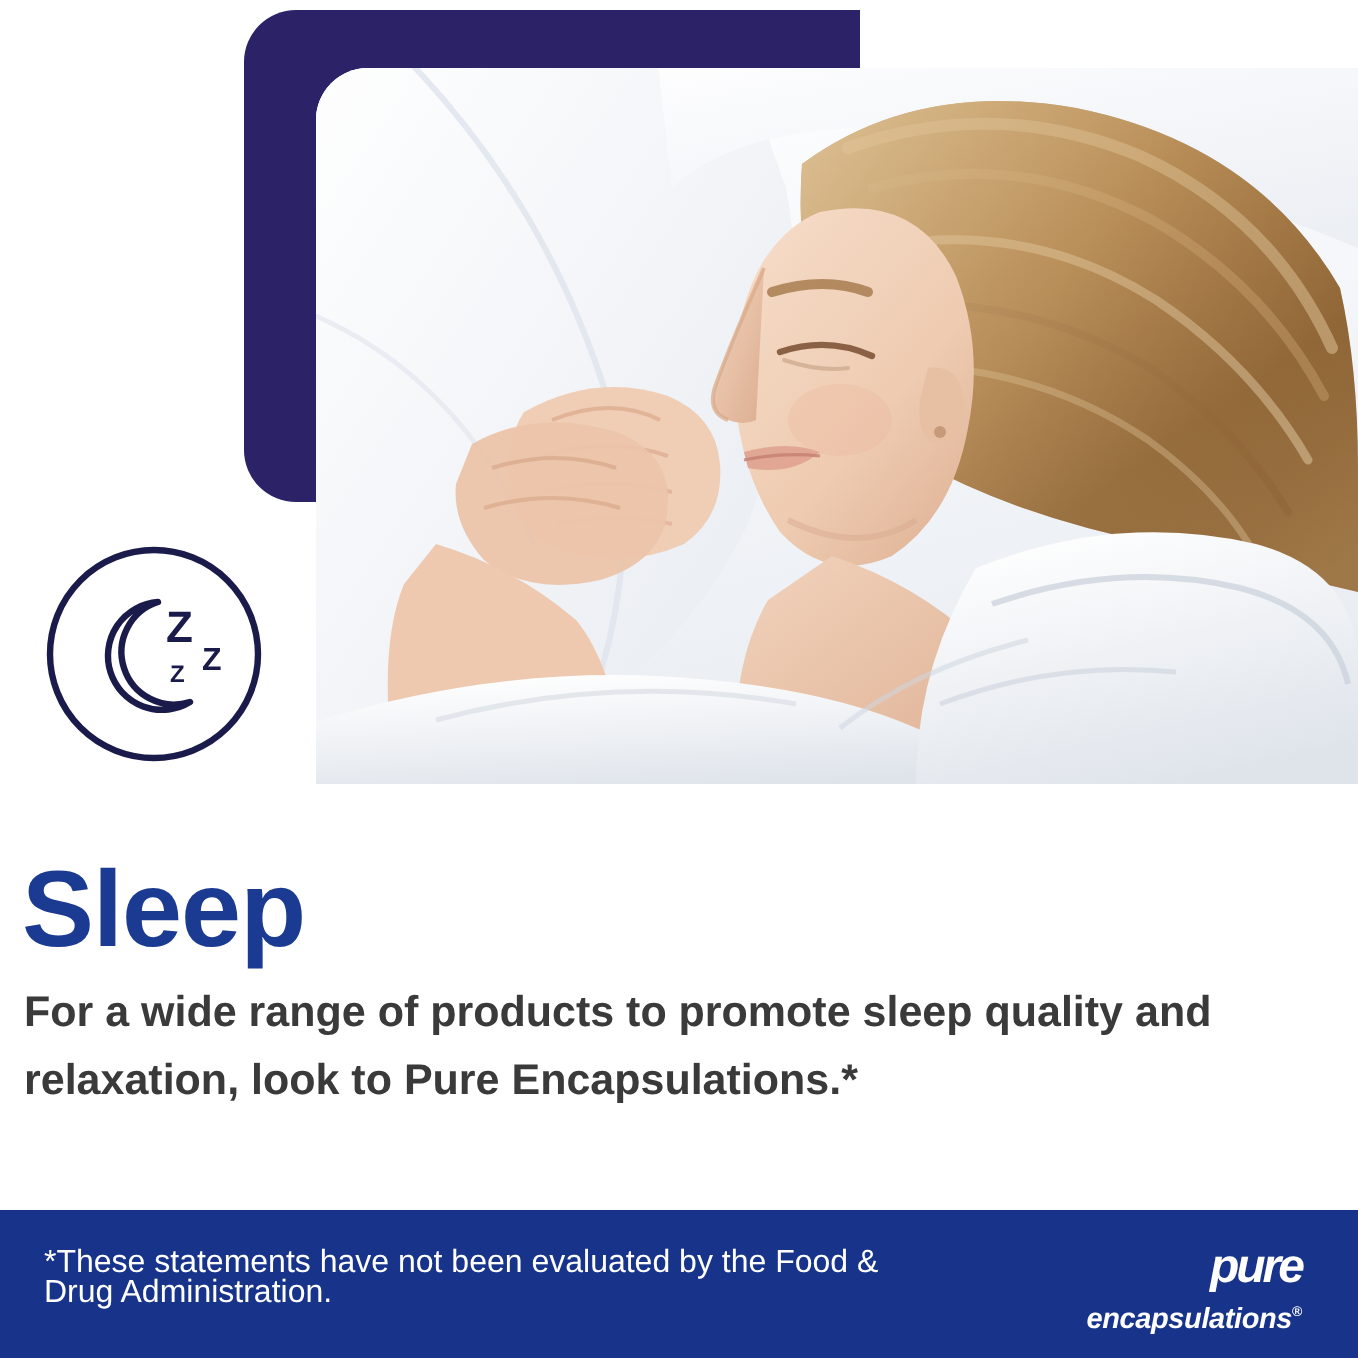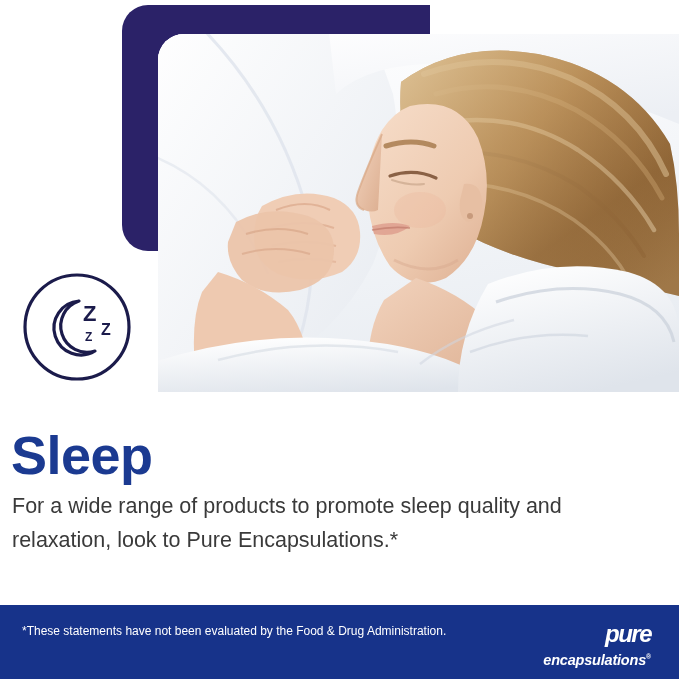--- a/index.html
+++ b/index.html
@@ -80,41 +80,41 @@
   }
   .subcopy {
     position: absolute;
     left: 12px;
     top: 489px;
     width: 640px;
     margin: 0;
     font-size: 21.5px;
     line-height: 34px;
     color: #3a3a3a;
-    font-weight: 400;
+    font-weight: 700;
     font-family: "Liberation Sans", sans-serif;
   }
 
   
   .footer {
     position: absolute;
     left: 0;
     top: 605px;
     width: 679px;
     height: 74px;
     background: #17338a;
   }
   .disclaimer {
     position: absolute;
     left: 22px;
     top: 19px;
     width: 440px;
     margin: 0;
     color: #ffffff;
-    font-size: 12px;
+    font-size: 16px;
     line-height: 15px;
     font-family: "Liberation Sans", sans-serif;
   }
   .disclaimer-line2 { padding-left: 5px; display: block; }
 
   .brand-logo {
     position: absolute;
     right: 28px;
     top: 14px;
     width: 150px;

